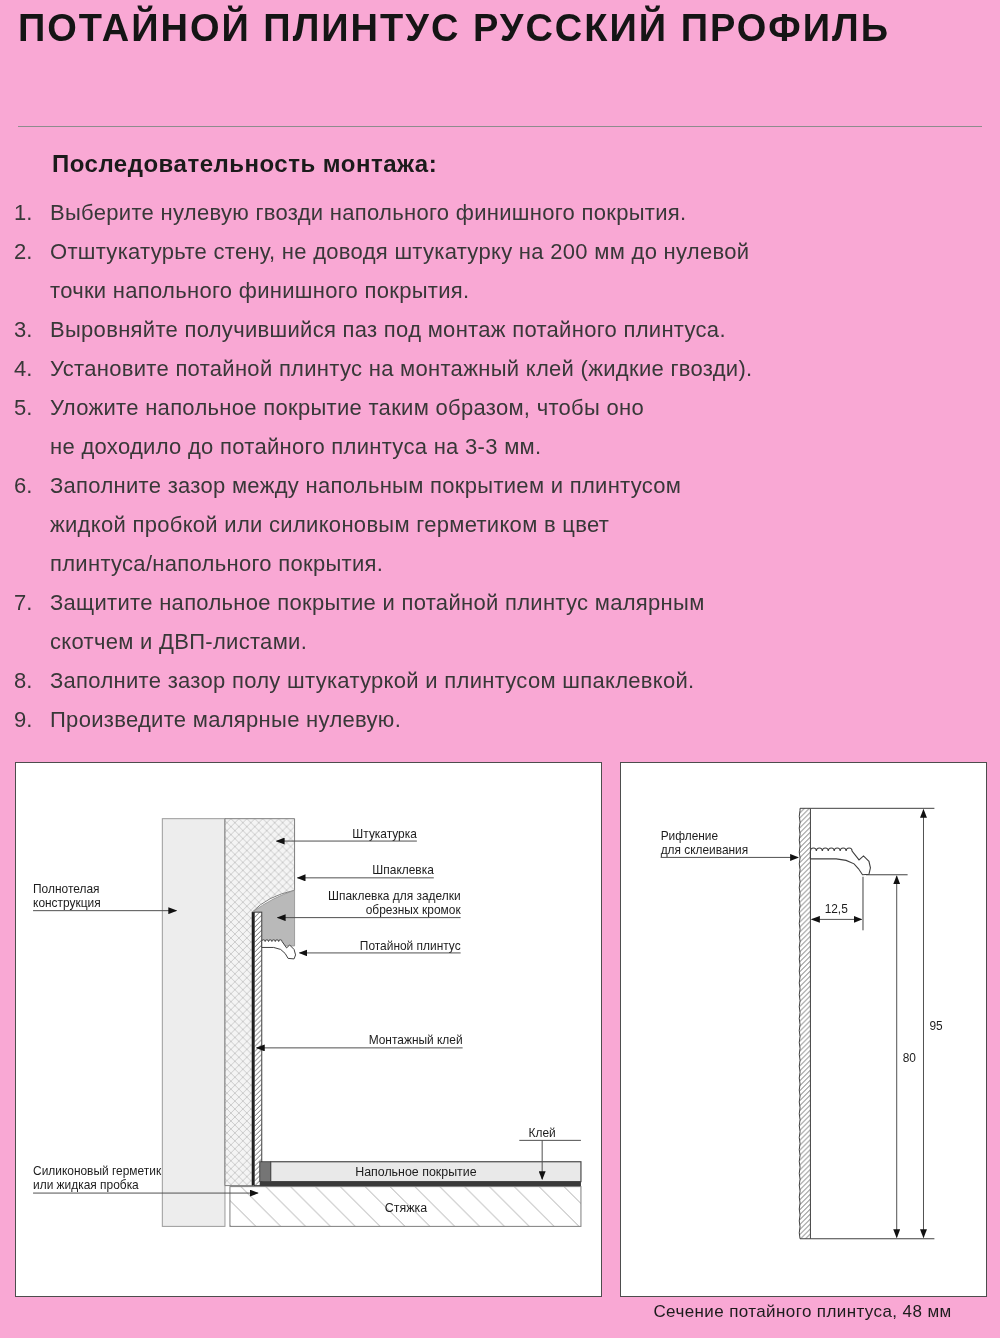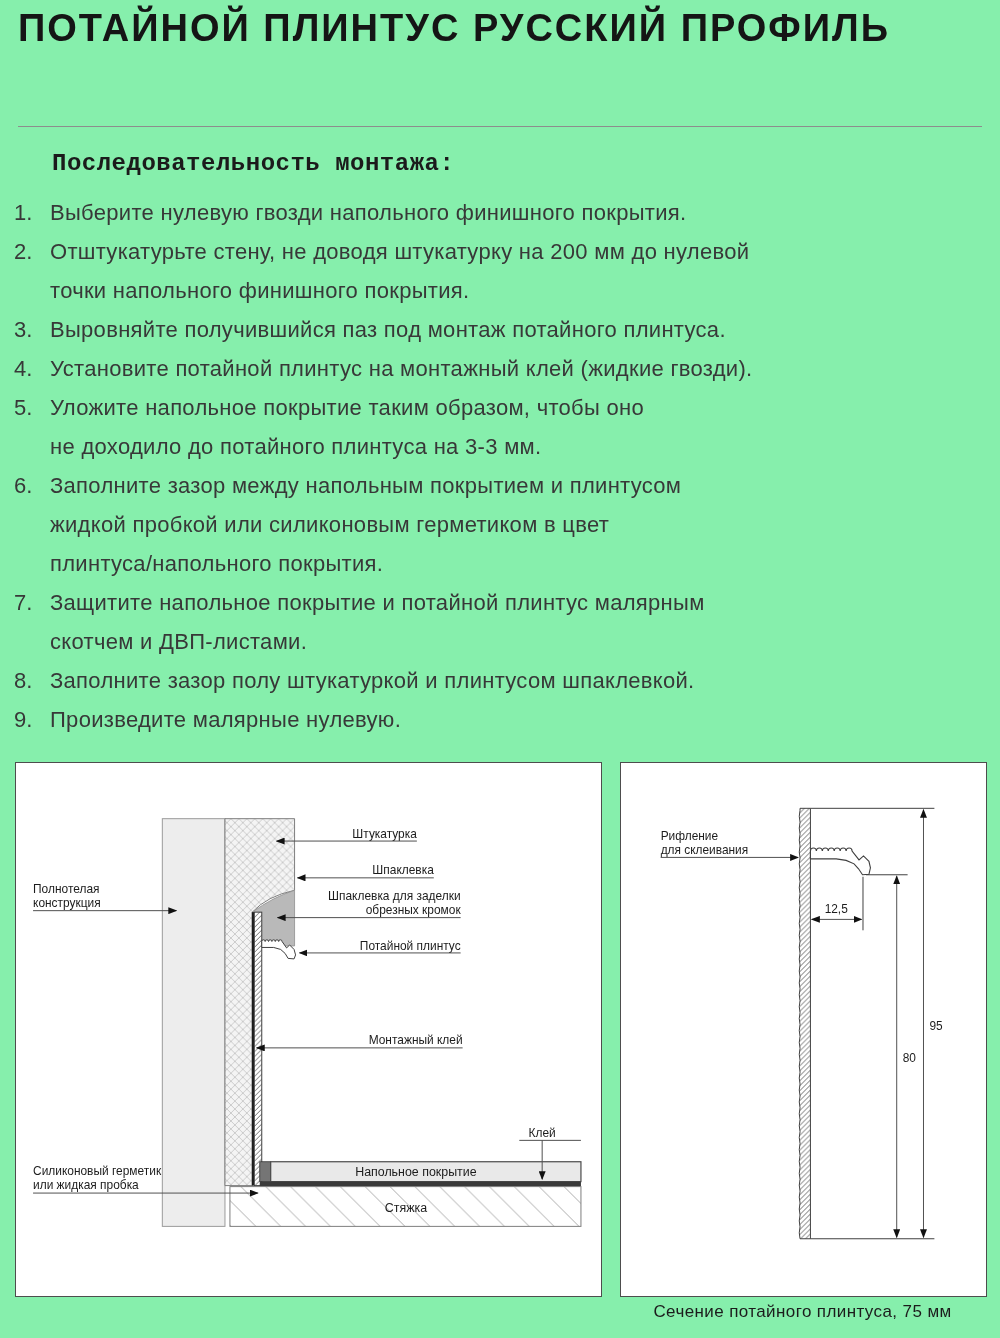--- a/index.html
+++ b/index.html
@@ -1,24 +1,24 @@
 <!DOCTYPE html>
 <html><head>
 <meta charset="utf-8">
 <style>
   html,body{margin:0;padding:0;background:#fff;}
-  #page{position:relative;width:1000px;height:1338px;background:#86efac;overflow:hidden;
+  #page{position:relative;width:1000px;height:1338px;background:#f9a8d4;overflow:hidden;
         font-family:"Liberation Sans","DejaVu Sans",sans-serif;color:#2f2f2f;}
   .abs{position:absolute;}
   #title{left:18px;top:6px;width:964px;font-size:38px;line-height:44px;font-weight:800;
          letter-spacing:2px;color:#151515;}
   #subtitle{left:18px;top:60px;width:964px;font-size:26px;line-height:32px;font-weight:700;
             letter-spacing:1.5px;color:#1b1b1b;}
   #divider{left:18px;top:126px;width:964px;height:0;border-top:1.5px solid #8d8d8d;}
-  #list-heading{left:52px;top:150px;font-size:24px;font-weight:700;letter-spacing:.5px;color:#1b1b1b;font-family:Liberation Mono, monospace;}
+  #list-heading{left:52px;top:150px;font-size:24px;font-weight:700;letter-spacing:.5px;color:#1b1b1b;}
   #steps{left:14px;top:193px;width:972px;}
   .step{display:flex;align-items:flex-start;font-size:22px;line-height:39px;color:#383838;}
   .step .num{flex:0 0 36px;}
   .step .txt{flex:1;white-space:pre-line;letter-spacing:.3px;}
   .diagram-box{border:1.5px solid #4d4d4d;background:#fff;}
   #left-box{left:15px;top:762px;width:585px;height:533px;}
   #right-box{left:620px;top:762px;width:365px;height:533px;}
   .caption{top:1302px;font-size:17px;letter-spacing:.4px;color:#1c1c1c;text-align:center;}
   #left-caption{left:15px;width:585px;}
   #right-caption{left:620px;width:365px;}
@@ -197,15 +197,15 @@
 
       <line class="leader" x1="305" y1="46.5" x2="305" y2="477.5" marker-start="url(#arr2s)" marker-end="url(#arr2)"></line>
       <text class="dim" x="311" y="269">95</text>
 
       <text class="lbl" x="40" y="77">Рифление</text>
       <text class="lbl" x="40" y="91">для склеивания</text>
       <line class="leader" x1="40" y1="94.5" x2="178.5" y2="94.5" marker-end="url(#arr2)"></line>
     </svg>
   </div>
 
-  <div id="right-caption" class="abs caption">Сечение потайного плинтуса, 75 мм</div>
+  <div id="right-caption" class="abs caption">Сечение потайного плинтуса, 48 мм</div>
 
 </div>
 
 </body></html>

